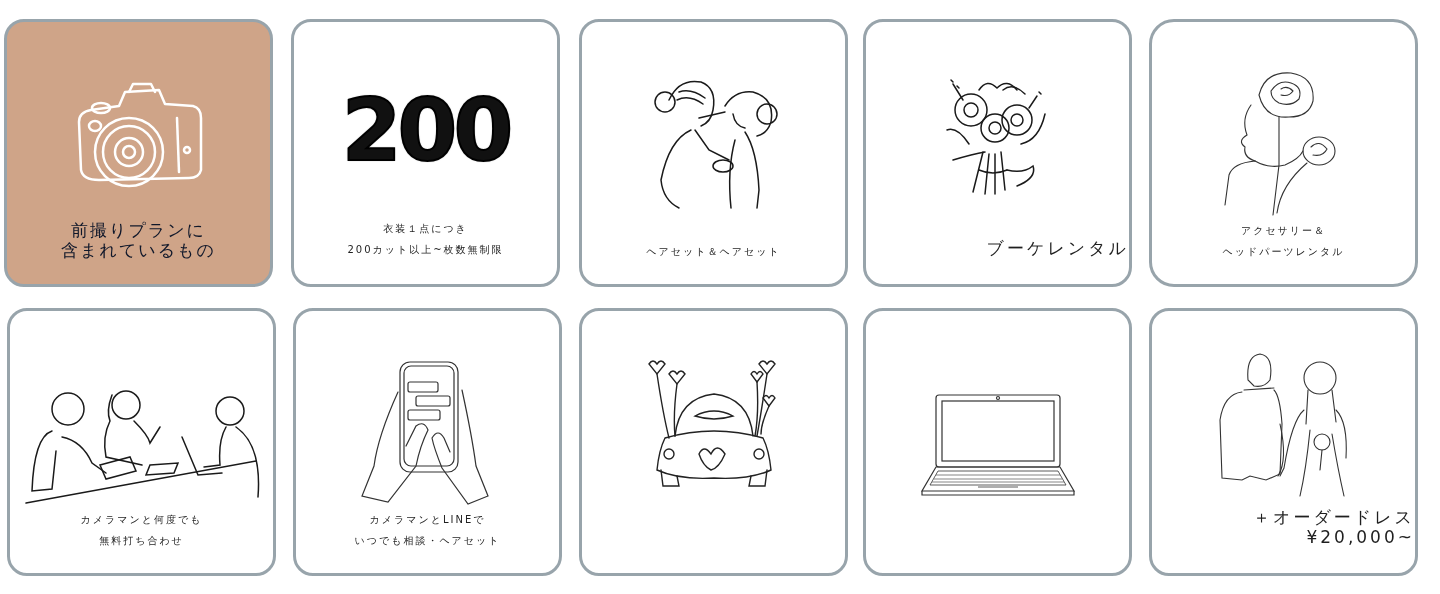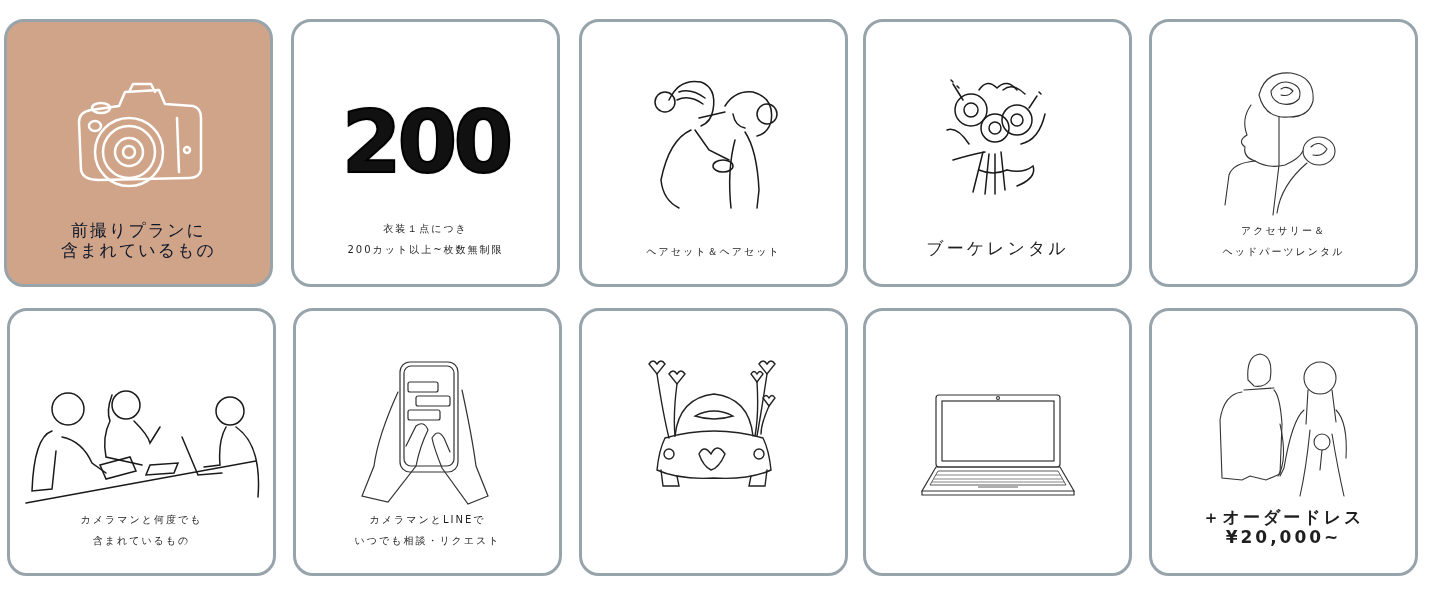--- a/index.html
+++ b/index.html
@@ -7,21 +7,21 @@
          font-family: "DejaVu Sans", "Liberation Sans", sans-serif; }
   .card { position: absolute; box-sizing: border-box; width: 269px; height: 268px;
           border: 3px solid #98a4ab; border-radius: 20px; background: #ffffff;
           display: flex; flex-direction: column; align-items: center; cursor: pointer; }
   .card.accent { background: #cfa488; }
   .illus { position: absolute; left: 0; right: 0; top: 38px; height: 160px;
            display: flex; align-items: center; justify-content: center; }
   .illus svg { overflow: visible; }
   .label { position: absolute; left: 0; right: 0; bottom: 22px; text-align: center;
            font-size: 10px; line-height: 21px; letter-spacing: 2px; color: #1f1f1f; white-space: pre-line; }
-  .label.big { font-size: 17px; line-height: 20px; bottom: 26px; letter-spacing: 3px; }
+  .label.big { font-size: 17px; line-height: 20px; bottom: 26px; letter-spacing: 3px; text-align: right; }
   .card.accent .label { color: #0f172a; font-size: 17px; line-height: 20px; bottom: 24px; }
   .num200 { font-family: "DejaVu Sans", sans-serif; font-weight: bold; font-size: 86px;
             letter-spacing: -4px; color: #111; -webkit-text-stroke: 2px #000;
             text-shadow: 0 0 2px #444; }
 </style>
 </head>
 <body>
 
 <div class="card accent" style="left:4px; top:19px;">
   <div class="illus" style="top:50px;height:130px;">
@@ -36,21 +36,21 @@
       <path d="M108 36 L110 90"></path>
       <circle cx="118" cy="68" r="3"></circle>
       <ellipse cx="26" cy="44" rx="6" ry="5"></ellipse>
     </svg>
   </div>
   <div class="label">前撮りプランに
 含まれているもの</div>
 </div>
 
 <div class="card" style="left:291px; top:19px;">
-  <div class="illus" style="top:60px;height:120px;">
+  <div class="illus" style="top:48px;height:120px;">
     <span class="num200">200</span>
   </div>
   <div class="label" style="bottom:24px;">衣装１点につき
 200カット以上~枚数無制限</div>
 </div>
 
 <div class="card" style="left:579px; top:19px;">
   <div class="illus">
     <svg width="150" height="140" viewBox="0 0 150 140" fill="none" stroke="#1a1a1a" stroke-width="1.5" stroke-linecap="round">
       <path d="M30 30 Q40 8 62 12 Q78 18 74 40 Q72 52 62 56"></path>
@@ -86,21 +86,21 @@
       <path d="M14 60 Q24 56 36 74 M112 44 Q106 70 88 74"></path>
       <path d="M50 82 L40 122 M56 84 L52 124 M62 84 L62 124 M68 82 L72 120"></path>
       <path d="M46 100 Q60 106 74 100"></path>
       <path d="M74 100 Q90 104 100 96 Q104 108 84 116"></path>
       <path d="M20 90 Q40 84 52 82"></path>
     </svg>
   </div>
   <div class="label big">ブーケレンタル</div>
 </div>
 
-<div class="card" style="left:1149px; top:19px;">
+<div class="card" style="left:1149px; top:19px;border-radius:25px;">
   <div class="illus">
     <svg width="130" height="150" viewBox="0 0 130 150" fill="none" stroke="#333" stroke-width="1.1" stroke-linecap="round">
       <path d="M40 30 Q46 6 72 8 Q96 12 94 36 Q90 52 70 52 Q46 54 40 30 Z"></path>
       <path d="M52 26 Q60 14 72 18 Q84 22 80 34 Q72 42 60 38 Q52 34 52 26 Z"></path>
       <path d="M62 24 Q68 20 74 26 Q70 32 62 30"></path>
       <path d="M32 40 Q22 54 28 70 Q18 76 26 82 Q24 92 36 96"></path>
       <path d="M36 96 Q14 98 10 110 L6 140"></path>
       <path d="M60 52 L60 100 L54 150"></path>
       <path d="M36 96 Q50 104 66 100 Q80 94 84 86"></path>
       <ellipse cx="100" cy="86" rx="16" ry="14"></ellipse>
@@ -123,37 +123,37 @@
       <path d="M112 40 Q126 54 128 62 L138 46"></path>
       <circle cx="208" cy="30" r="14"></circle>
       <path d="M214 46 Q240 64 236 116 M204 46 Q196 60 198 84 L182 86"></path>
       <path d="M4 122 L234 80"></path>
       <path d="M160 56 L176 94 L200 92"></path>
       <path d="M78 84 L108 76 L114 90 L84 98 Z"></path>
       <path d="M128 84 L156 82 L152 92 L124 94 Z"></path>
     </svg>
   </div>
   <div class="label">カメラマンと何度でも
-含まれているもの</div>
+無料打ち合わせ</div>
 </div>
 
 <div class="card" style="left:293px; top:308px;">
   <div class="illus" style="top:40px;">
     <svg width="140" height="150" viewBox="0 0 140 150" fill="none" stroke="#333" stroke-width="1.2" stroke-linecap="round">
       <rect x="42" y="6" width="58" height="110" rx="10"></rect>
       <rect x="46" y="10" width="50" height="100" rx="7"></rect>
       <rect x="50" y="26" width="30" height="10" rx="2"></rect>
       <rect x="58" y="40" width="34" height="10" rx="2"></rect>
       <rect x="50" y="54" width="32" height="10" rx="2"></rect>
       <path d="M40 36 Q20 80 16 110 L4 140 L30 146 L58 110 Q62 90 70 74 Q66 64 58 70 L48 90"></path>
       <path d="M104 34 Q114 80 118 110 L130 140 L110 148 L84 112 Q76 92 74 82 Q80 72 86 82 L92 96"></path>
     </svg>
   </div>
   <div class="label">カメラマンとLINEで
-いつでも相談・リクエスト</div>
+いつでも相談・ヘアセット</div>
 </div>
 
 <div class="card" style="left:579px; top:308px;">
   <div class="illus" style="top:38px;">
     <svg width="150" height="150" viewBox="0 0 150 150" fill="none" stroke="#222" stroke-width="1.4" stroke-linecap="round">
       <path d="M10 10 q4-6 8 0 q4-6 8 0 l-8 10 z"></path>
       <path d="M30 20 q4-6 8 0 q4-6 8 0 l-8 10 z"></path>
       <path d="M120 10 q4-6 8 0 q4-6 8 0 l-8 10 z"></path>
       <path d="M112 20 q3-5 6 0 q3-5 6 0 l-6 8 z"></path>
       <path d="M124 44 q3-5 6 0 q3-5 6 0 l-6 8 z"></path>
@@ -177,21 +177,21 @@
       <circle cx="80" cy="17" r="1.5"></circle>
       <path d="M18 86 L4 110 L156 110 L142 86 Z"></path>
       <path d="M4 110 L4 114 L156 114 L156 110"></path>
       <path d="M20 90 L140 90 L148 104 L12 104 Z" stroke-width="0.8"></path>
       <path d="M18 94 L142 94 M16 98 L144 98 M14 101 L146 101" stroke-width="0.6"></path>
       <path d="M60 106 L100 106" stroke-width="0.8"></path>
     </svg>
   </div>
 </div>
 
-<div class="card" style="left:1149px; top:308px;font-weight:bold;">
+<div class="card" style="left:1149px; top:308px;">
   <div class="illus" style="top:34px;">
     <svg width="140" height="150" viewBox="0 0 140 150" fill="none" stroke="#333" stroke-width="1.1" stroke-linecap="round">
       <path d="M34 30 Q32 6 46 4 Q60 6 56 30 Q50 38 40 36 Z"></path>
       <path d="M30 40 L60 38"></path>
       <path d="M28 42 Q10 44 6 70 L8 128 L28 130 L36 126 L52 130 L66 124 L68 74 Q66 46 60 40"></path>
       <path d="M66 74 Q74 110 64 126"></path>
       <circle cx="106" cy="28" r="16"></circle>
       <path d="M94 40 L92 74 M118 40 L122 72"></path>
       <path d="M90 60 Q78 70 70 118 L66 126 M122 60 Q134 72 132 108"></path>
       <path d="M96 80 Q92 120 86 146 M118 84 Q124 120 130 146"></path>

